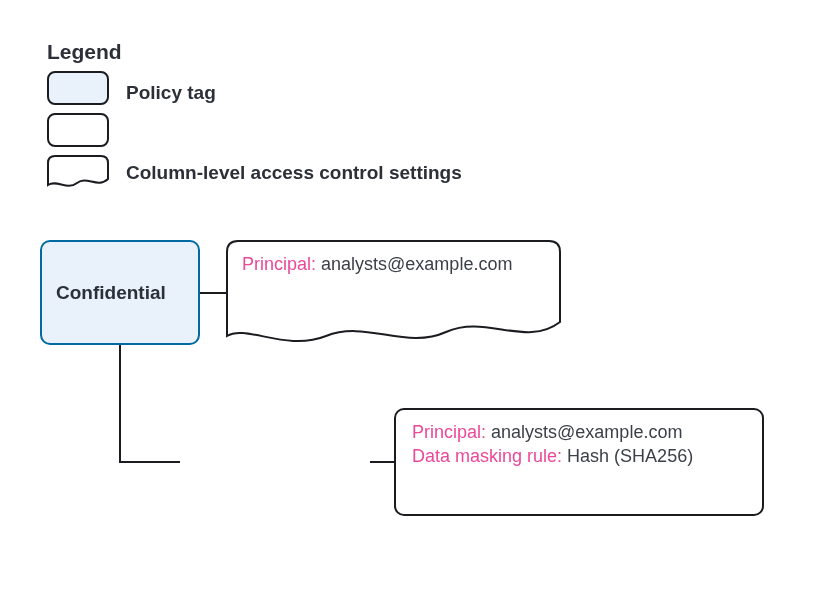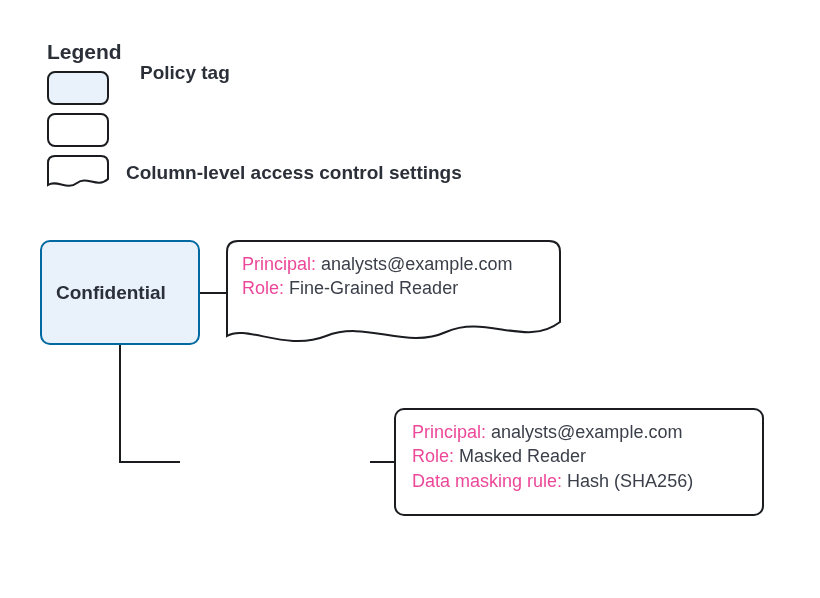--- a/index.html
+++ b/index.html
@@ -91,21 +91,21 @@
   }
 </style>
 </head>
 <body>
 
 <div class="canvas">
 
   <div class="legend-title" style="left:47px; top:40px;">Legend</div>
 
   <div class="legend-swatch tag" style="left:47px; top:71px; width:62px; height:34px;"></div>
-  <div class="legend-label" style="left:126px; top:62px;margin-left:14px;">Policy tag</div>
+  <div class="legend-label" style="left:126px; top:82px;">Policy tag</div>
 
   <div class="legend-swatch policy" style="left:47px; top:113px; width:62px; height:34px;"></div>
 
   <div class="legend-swatch acl" style="left:47px; top:155px; width:62px; height:36px;">
     <svg width="62" height="36" viewBox="0 0 62 36">
       <path d="M8 1 H54 Q61 1 61 8 V24 C 50 34, 40 20, 30 28 C 20 36, 10 24, 1 30 V8 Q1 1 8 1 Z" fill="#fff" stroke="#1a1c20" stroke-width="2"></path>
     </svg>
   </div>
   <div class="legend-label" style="left:126px; top:162px;">Column-level access control settings</div>
 
@@ -121,43 +121,35 @@
                C 300 108, 260 74, 220 92
                C 180 110, 140 80, 100 96
                C 60 112, 20 84, 1 96
                V12 Q1 1 12 1 Z" fill="#fff" stroke="#1a1c20" stroke-width="2"></path>
     </svg>
     <div class="acl-content" style="left:0; top:0; width:335px;">
       <div>
         <span class="kv-label">Principal:</span>
         <span class="kv-val">analysts@example.com</span>
       </div>
-      <div>
-        <span class="kv-label">Role:</span>
-        <span class="kv-val">Fine-Grained Reader</span>
-      </div>
     </div>
   </div>
 
   <div class="connector-v" style="left:119px; top:345px; height:118px;"></div>
   <div class="connector-h" style="left:119px; top:461px; width:61px;"></div>
 
 
   <div class="connector-h" style="left:370px; top:461px; width:24px;"></div>
 
   <div class="policy-box" style="left:394px; top:408px; width:370px; height:108px;">
     <div class="policy-content" style="left:0; top:0; width:370px;">
       <div>
         <span class="kv-label">Principal:</span>
         <span class="kv-val">analysts@example.com</span>
       </div>
       <div>
-        <span class="kv-label">Role:</span>
-        <span class="kv-val">Masked Reader</span>
-      </div>
-      <div>
         <span class="kv-label">Data masking rule:</span>
         <span class="kv-val">Hash (SHA256)</span>
       </div>
     </div>
   </div>
 
 </div>
 
 </body></html>

